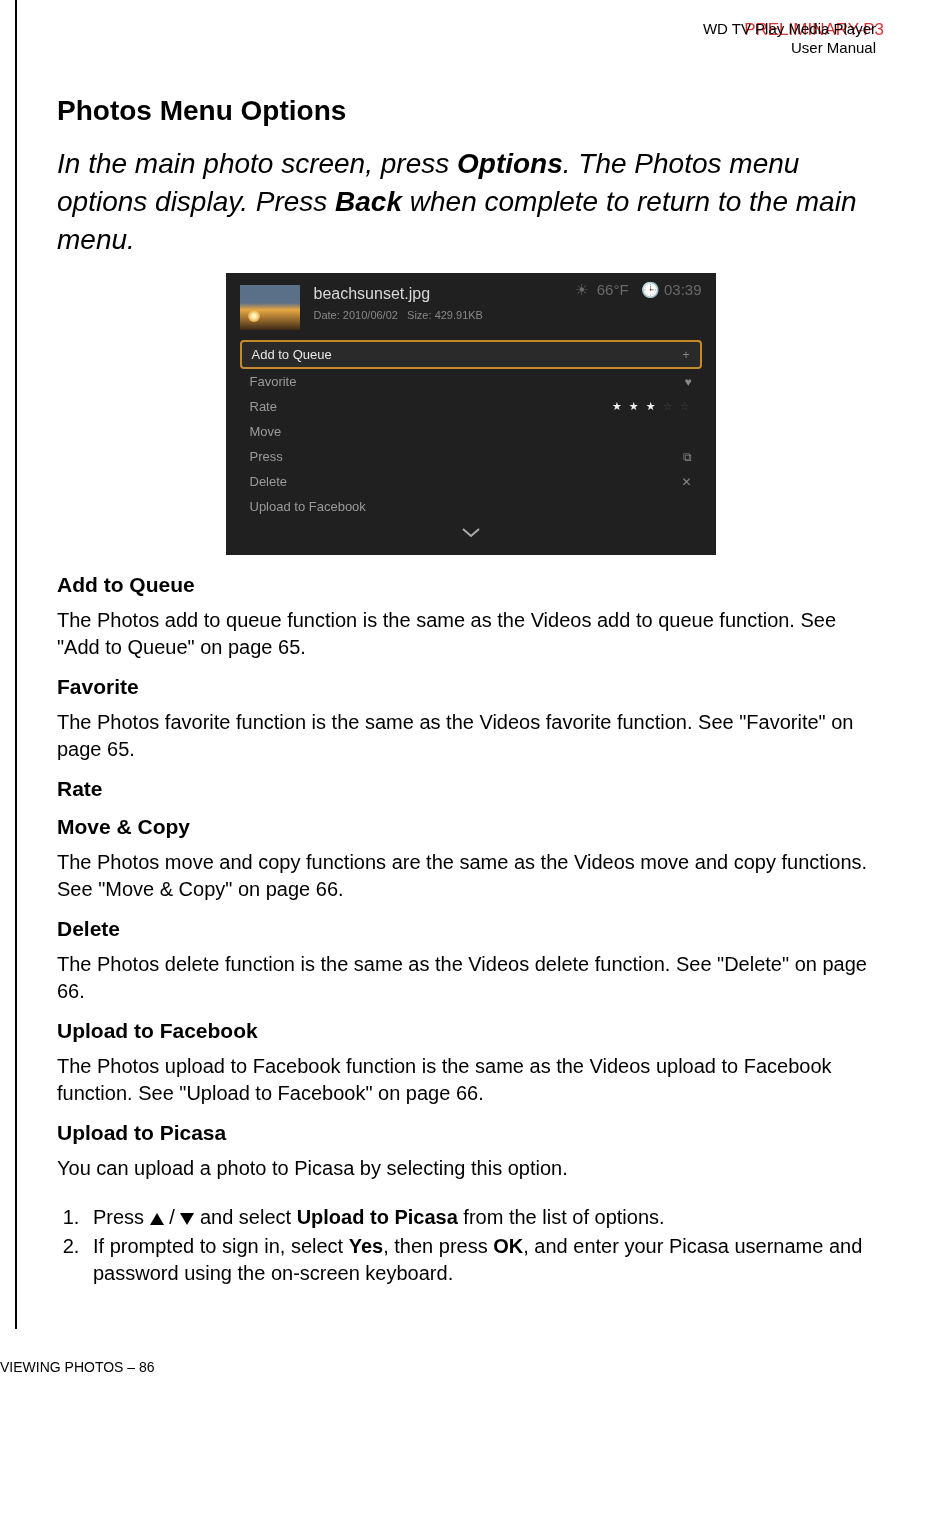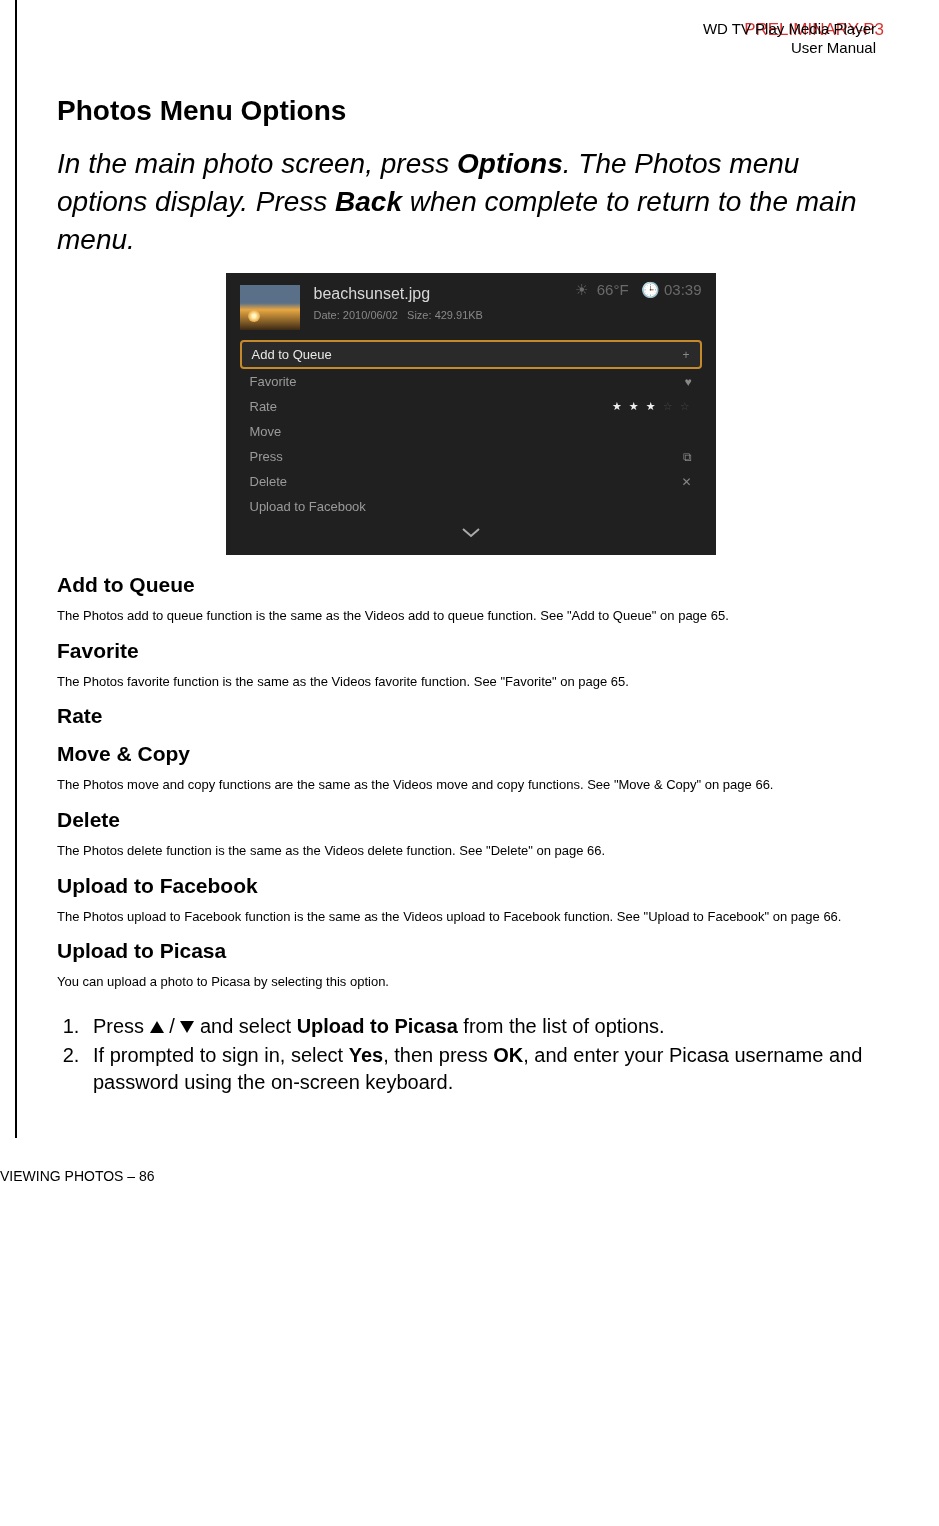--- a/index.html
+++ b/index.html
@@ -111,21 +111,21 @@
     .down-arrow { text-align: center; color: #888; font-size: 14px; padding-top: 6px; }
     .down-arrow svg { display: inline-block; }
 
     h2.subhead {
       font-size: 21px;
       font-weight: bold;
       margin-top: 14px;
       margin-bottom: 10px;
     }
     .body-text {
-      font-size: 13px;
+      font-size: 20px;
       line-height: 1.35;
       margin-bottom: 10px;
     }
     ol.steps {
       font-size: 20px;
       line-height: 1.35;
       padding-left: 28px;
       margin-top: 22px;
     }
     ol.steps li { margin-bottom: 2px; padding-left: 8px; }

